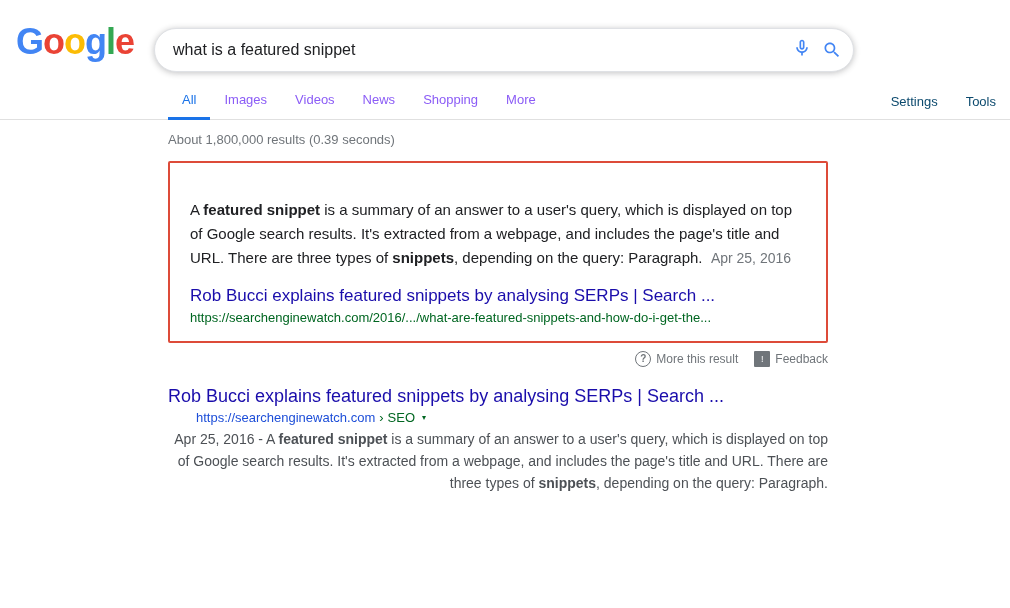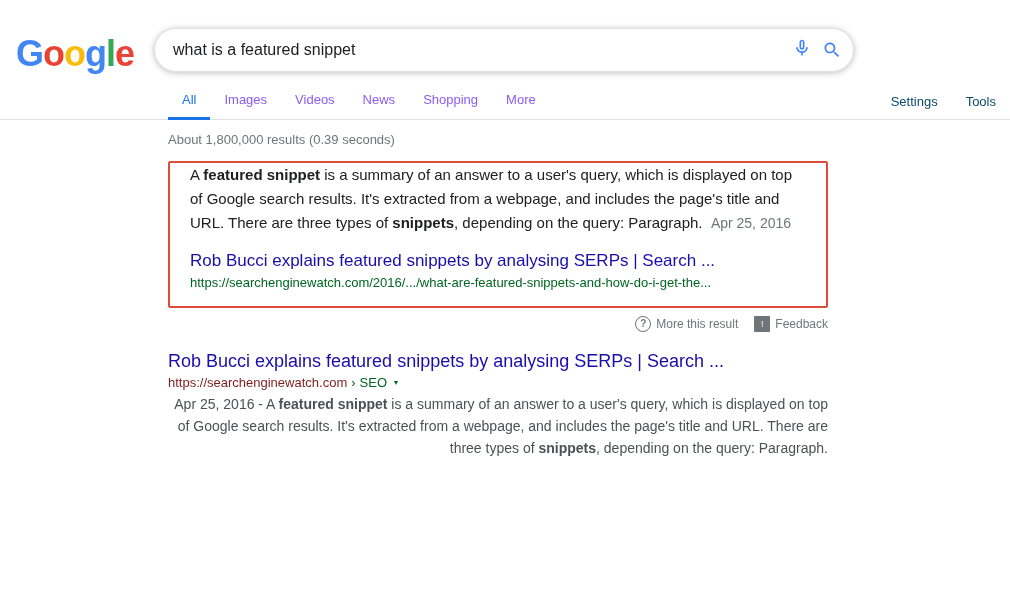--- a/index.html
+++ b/index.html
@@ -1,21 +1,21 @@
 <!DOCTYPE html>
 <html><head>
   <meta charset="utf-8">
   <style>
     * { box-sizing: border-box; margin: 0; padding: 0; }
     body { font-family: Arial, sans-serif; background: #fff; color: #202124; font-size: 14px; }
 
     
     .header {
       display: flex;
-      align-items: flex-end;
+      align-items: center;
       padding: 12px 16px 0 16px;
       background: #fff;
     }
     .logo-container {
       margin-right: 20px;
       flex-shrink: 0;
     }
     .google-logo {
       font-size: 36px;
       font-weight: bold;
@@ -115,21 +115,21 @@
     .results-count {
       font-size: 13px;
       color: #70757a;
       margin-bottom: 14px;
     }
 
     
     .featured-snippet {
       border: 2px solid #dd4b39;
       border-radius: 2px;
-      padding: 0 20px 16px 20px;
+      padding: 35px 20px 16px 20px;
       margin-bottom: 8px;
       max-width: 660px;
       background: #fff;
     }
     .snippet-text {
       font-size: 15px;
       line-height: 1.6;
       color: #202124;
       margin-bottom: 14px;
     }
@@ -216,21 +216,22 @@
       line-height: 1.3;
     }
     .result-url-row {
       display: flex;
       align-items: center;
       gap: 4px;
       margin: 2px 0 4px 0;
     }
     .result-url {
       font-size: 13px;
-      color: #7f1d1d;
+      color: #1d4ed8;
+      margin-left: 28px;
     }
     .result-breadcrumb {
       font-size: 13px;
       color: #006621;
     }
     .dropdown-arrow {
       font-size: 8px;
       color: #006621;
       margin-left: 3px;
     }

